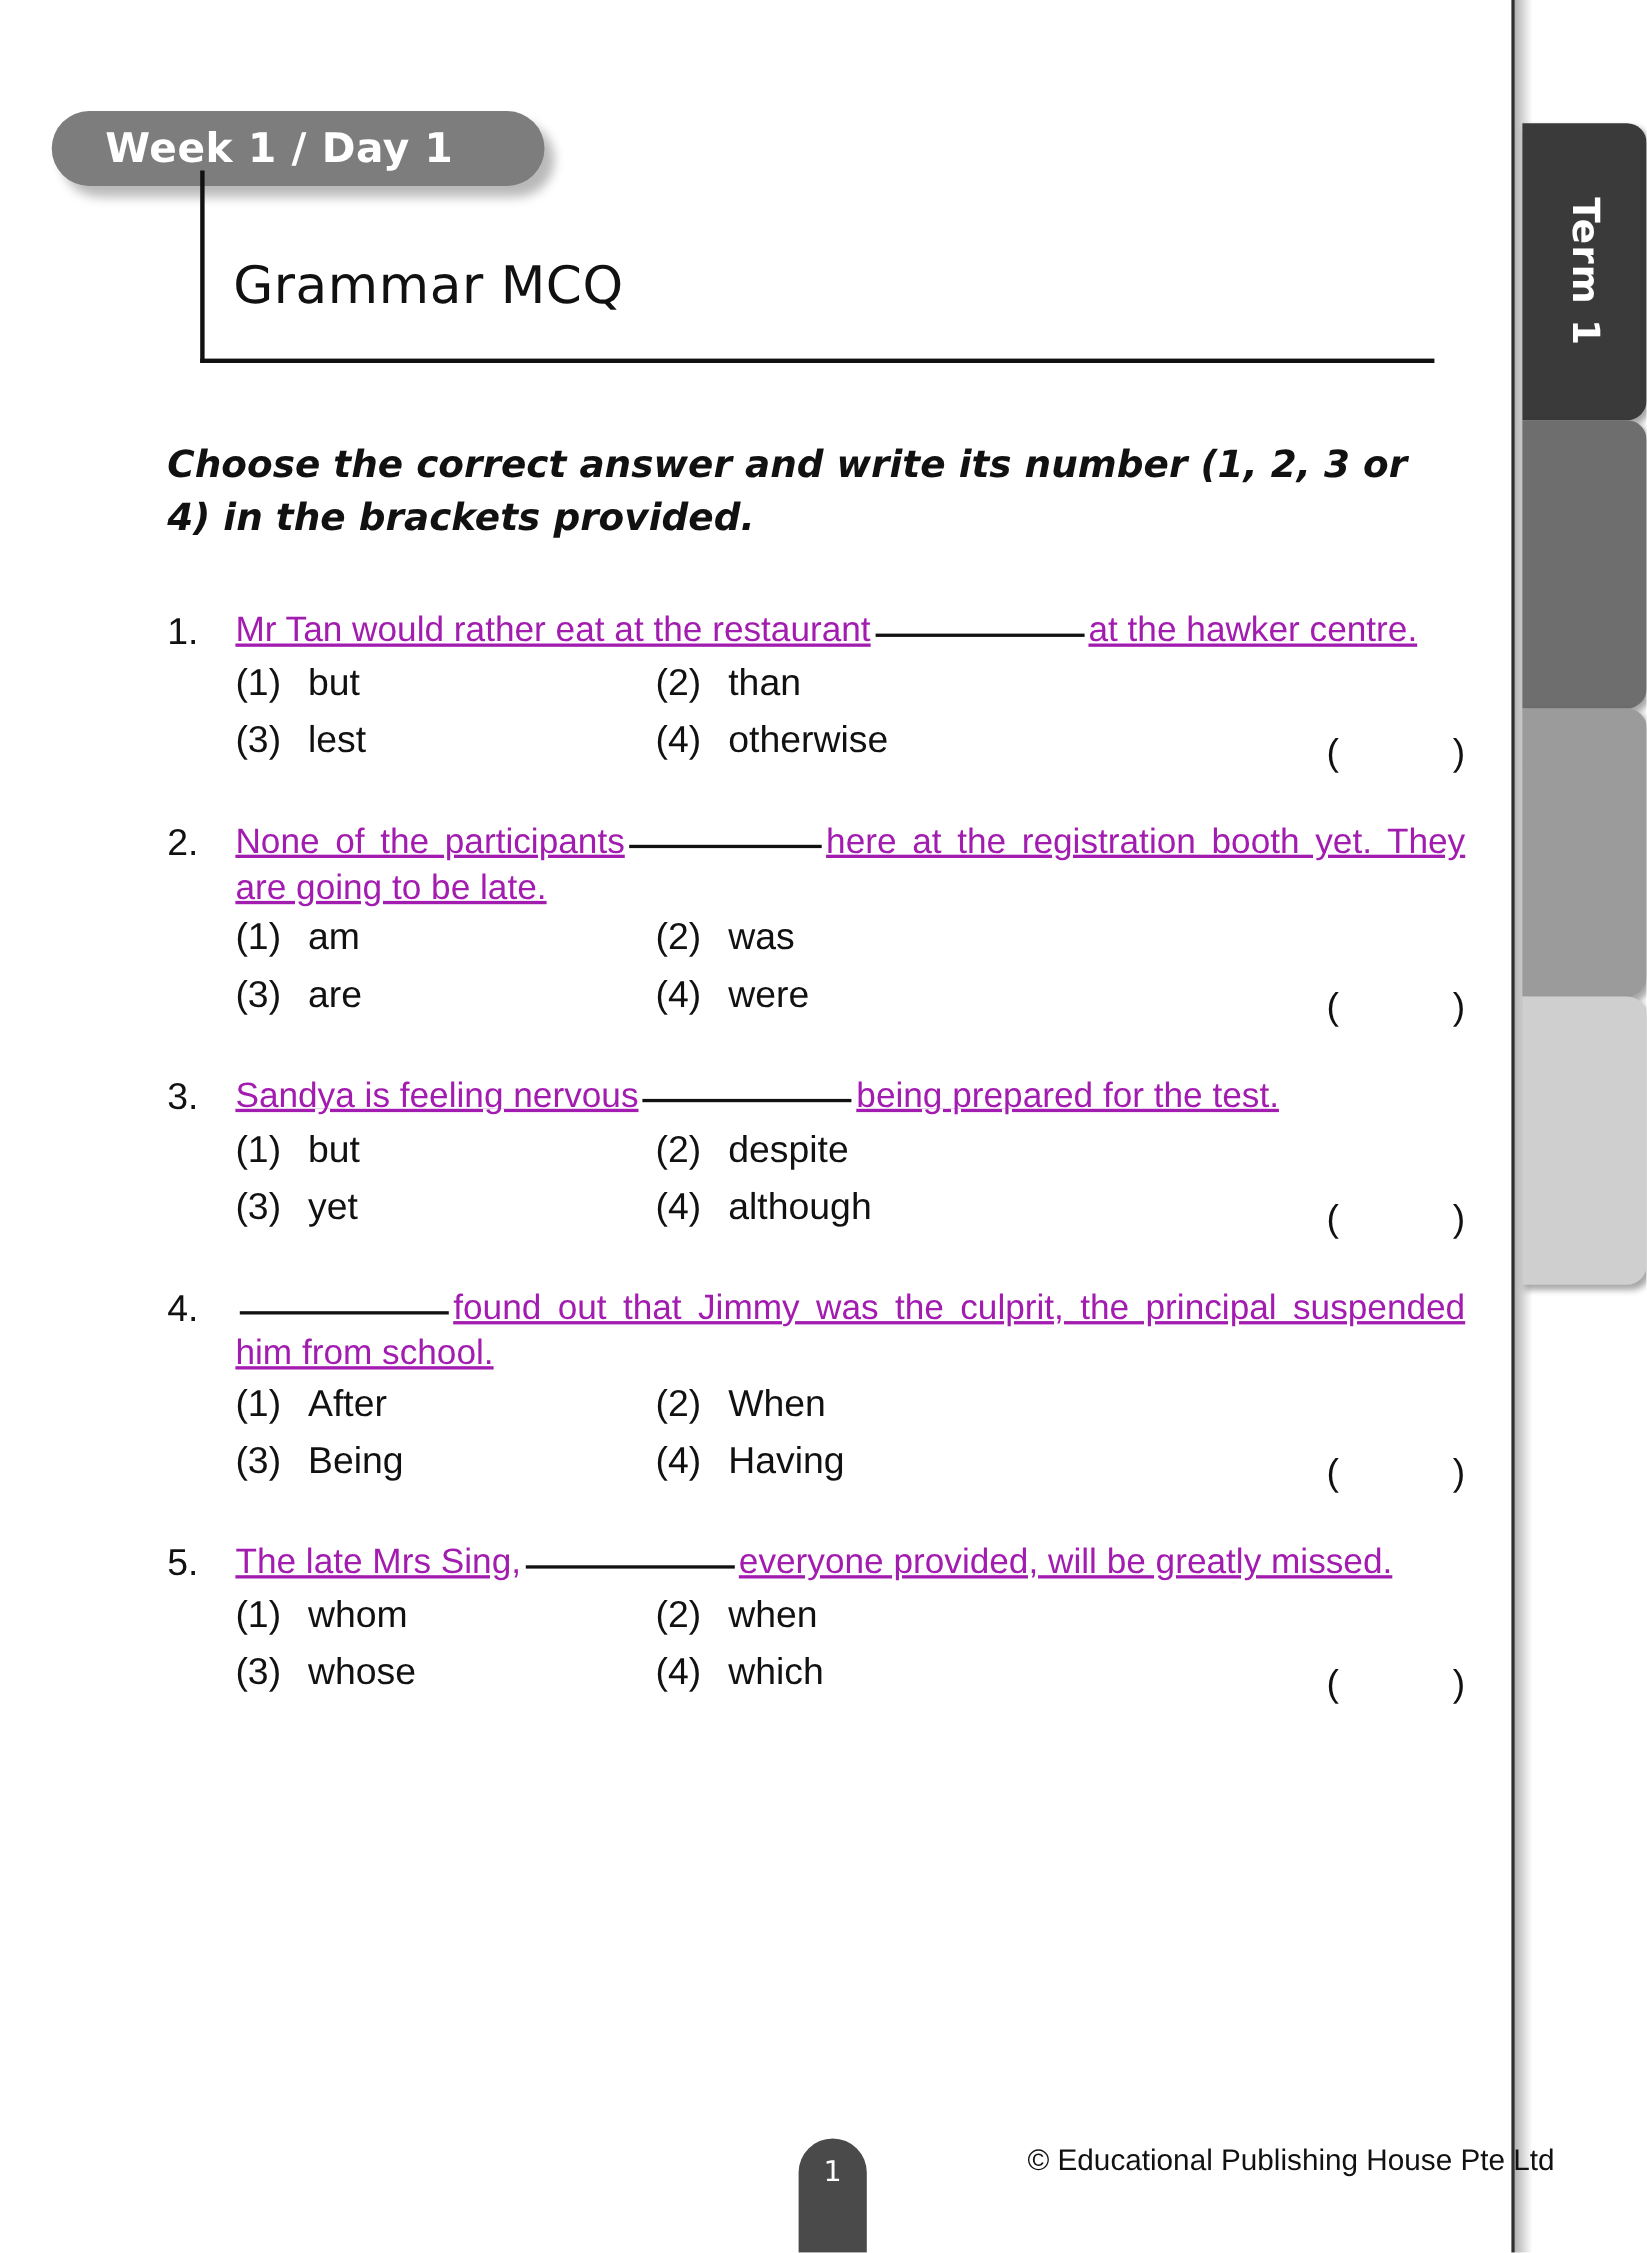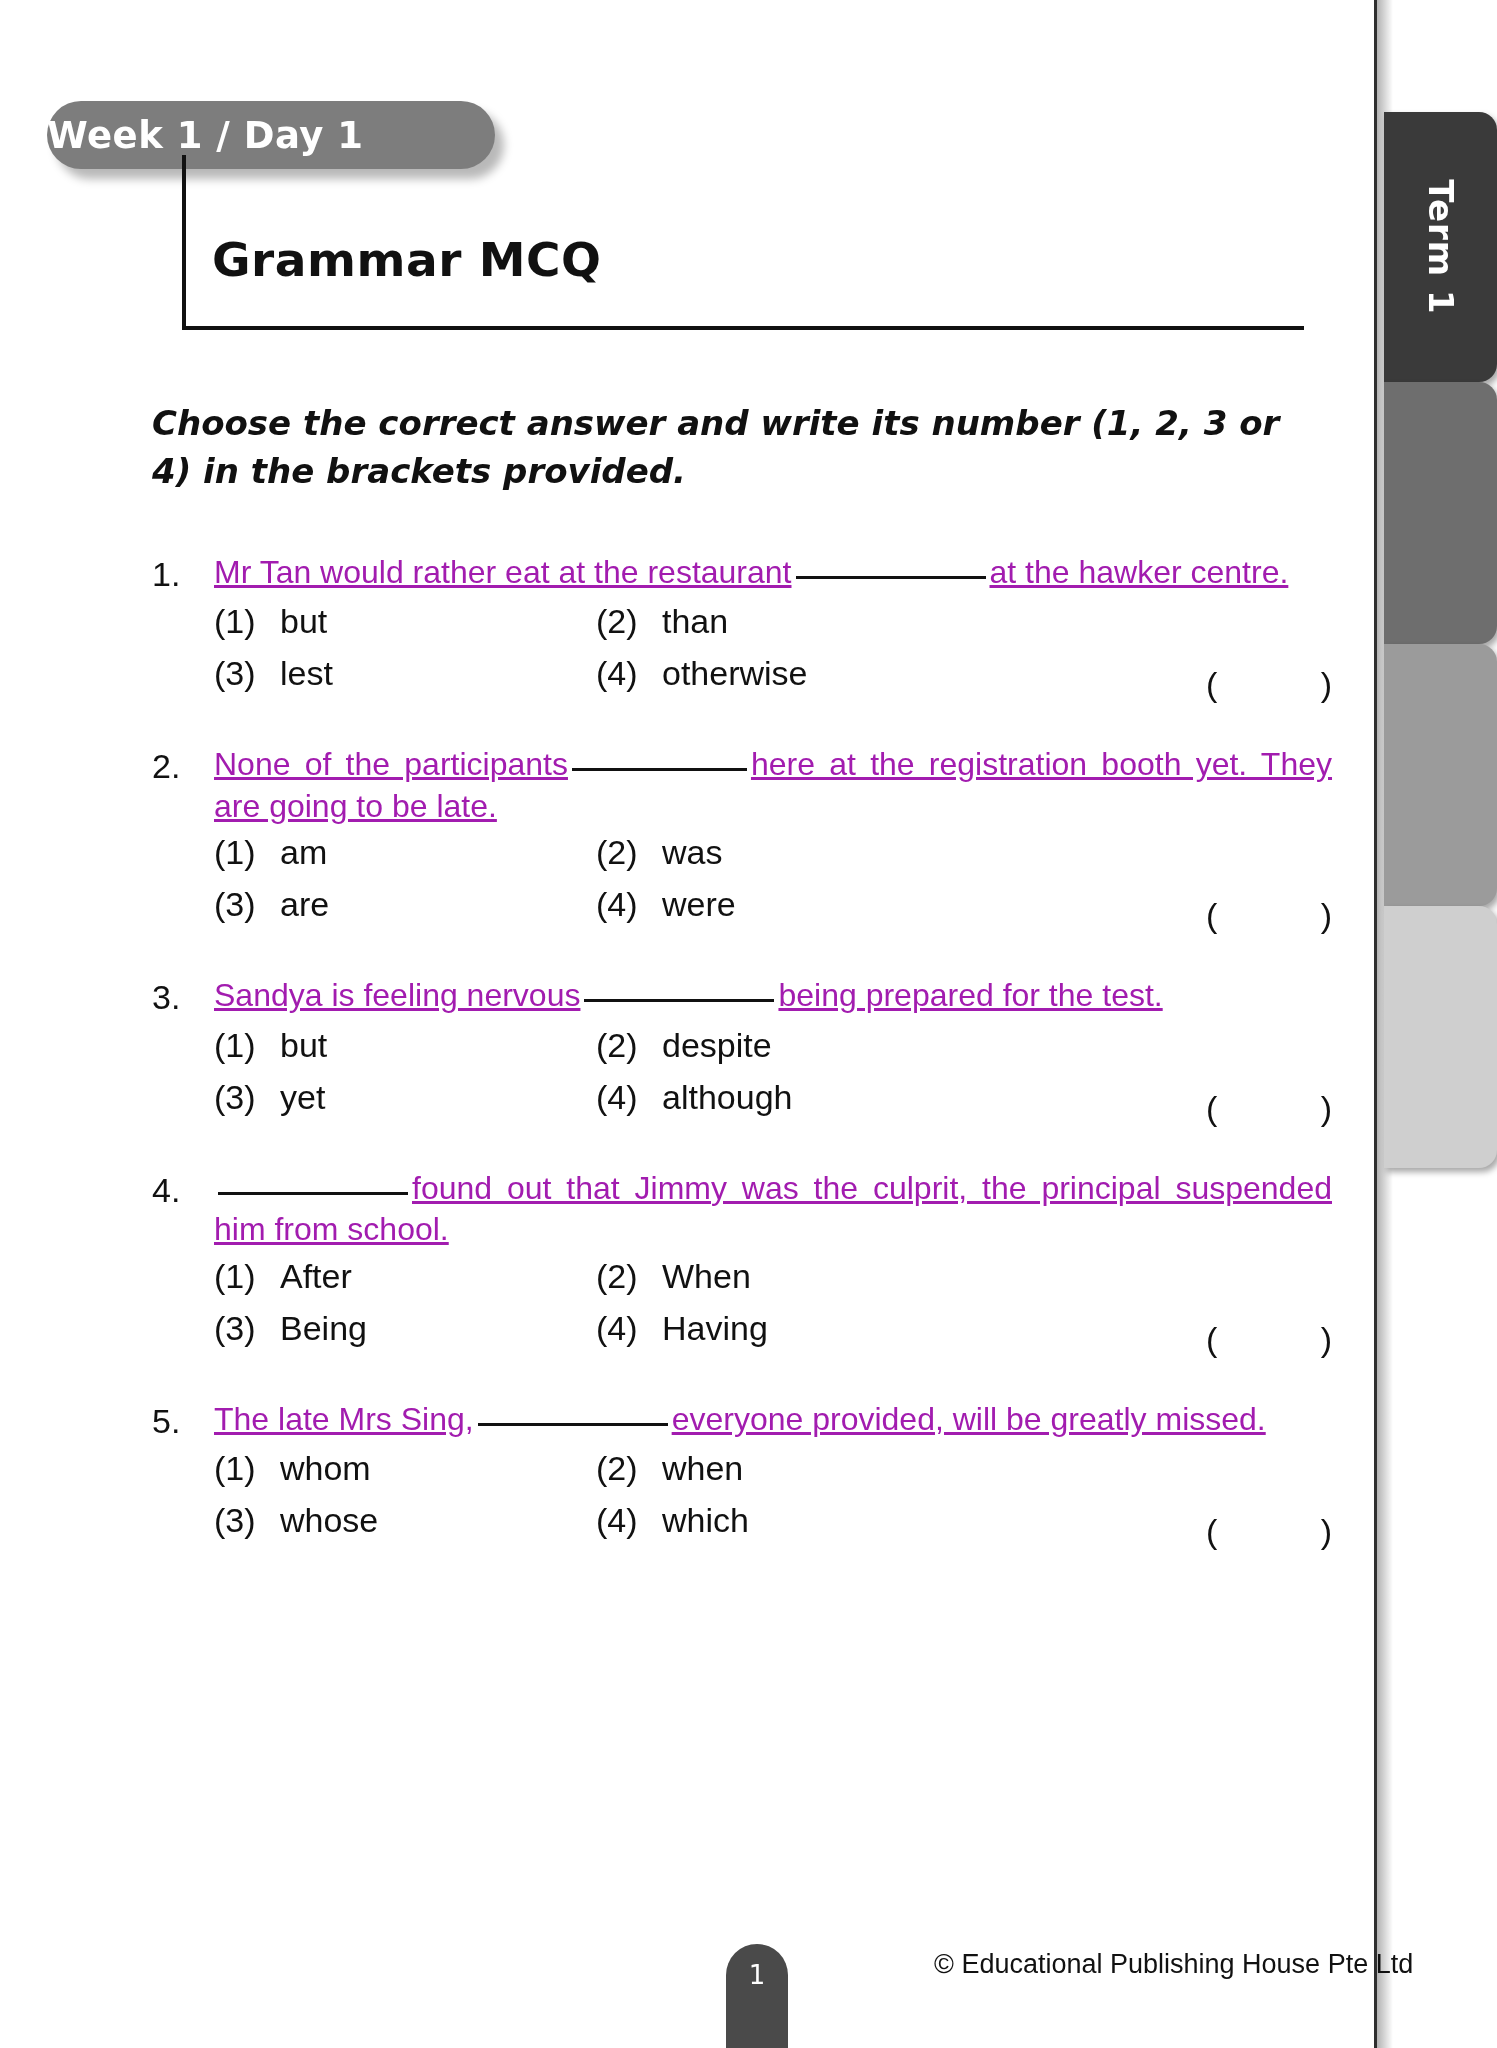--- a/index.html
+++ b/index.html
@@ -77,21 +77,21 @@
     background: #7d7d7d;
     border-radius: 34px;
     box-shadow: 9px 10px 10px rgba(0,0,0,0.28);
   }
   .week-pill-label {
     position: absolute;
     top: 50%;
     left: 0;
     right: 34px;
     transform: translateY(-50%);
-    text-align: left;
+    text-align: center;
     color: #ffffff;
     font-family: "DejaVu Sans", sans-serif;
     font-weight: bold;
     font-size: 37px;
     letter-spacing: 0.5px;
   }
 
   
   .l-rule-v {
     position: absolute;
@@ -107,21 +107,21 @@
     left: 182px;
     width: 1122px;
     height: 4px;
     background: #111111;
   }
   .page-heading {
     position: absolute;
     top: 232px;
     left: 212px;
     font-family: "DejaVu Sans", sans-serif;
-    font-weight: bold;
+    font-weight: normal;
     font-size: 47px;
     letter-spacing: 0.5px;
     color: #111111;
   }
 
   
   .instruction {
     position: absolute;
     top: 400px;
     left: 152px;

